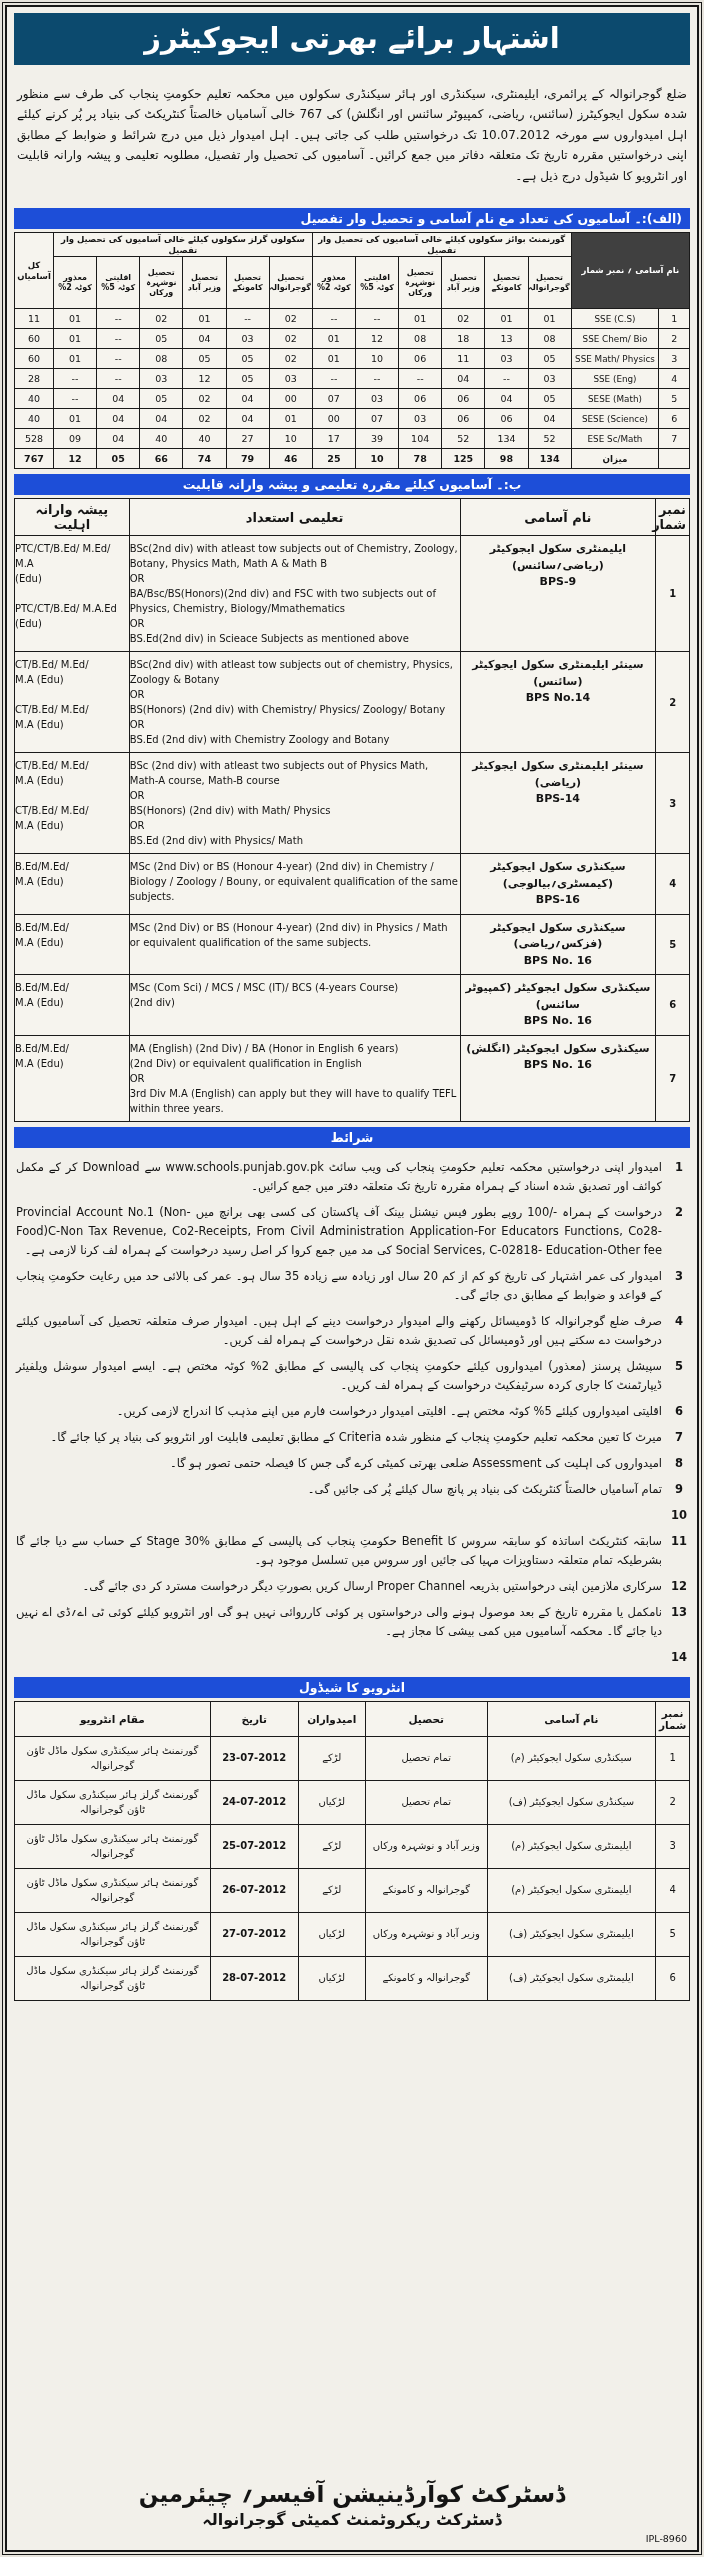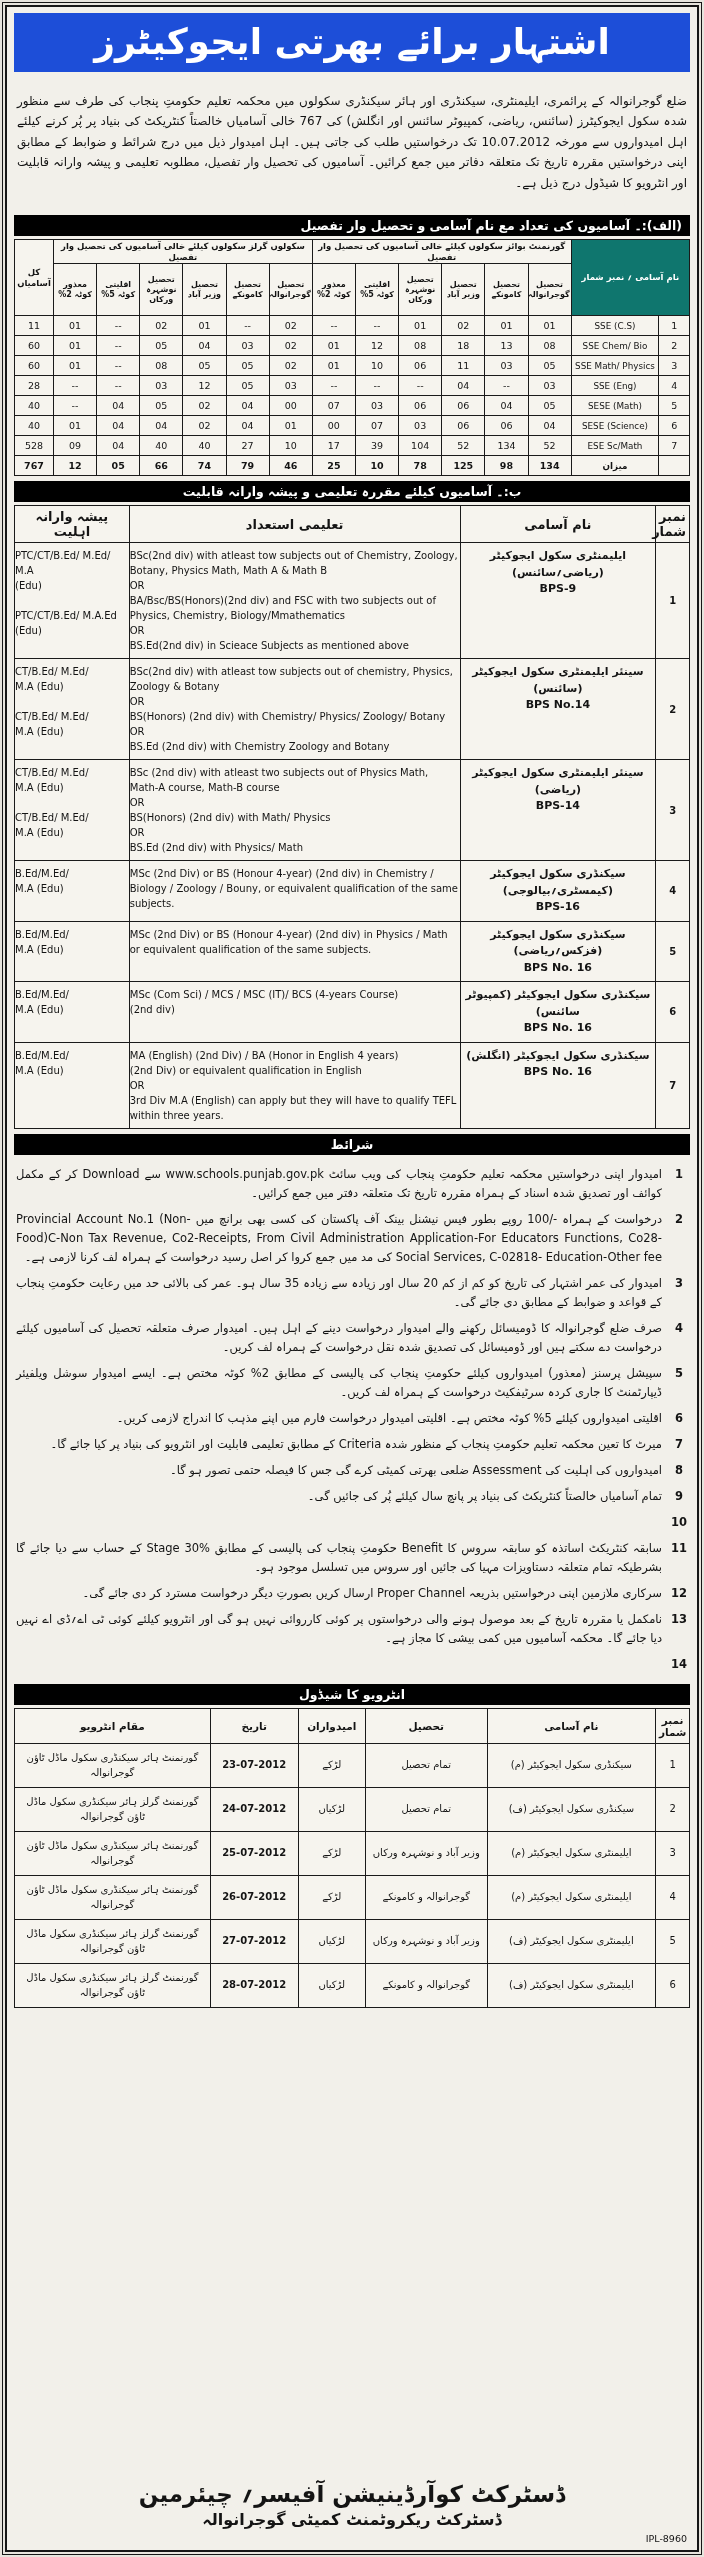--- a/index.html
+++ b/index.html
@@ -16,46 +16,46 @@
     height:2547px;
     background:#f2f0ea;
     border:2px solid #161616;
     outline:1px solid #161616;
     outline-offset:2px;
     padding:6px 7px;
     display:flex; flex-direction:column;
     overflow:hidden;
   }
   .banner {
-    background:#1d4ed8; color:#fff;
+    background:#0c4a6e; color:#fff;
     direction:rtl; text-align:center;
-    font-size:36px; font-weight:bold;
+    font-size:29px; font-weight:bold;
     padding:8px 4px 10px; letter-spacing:1px;
   }
   .intro {
     direction:rtl; text-align:justify;
     font-size:12px; line-height:1.7;
     padding:7px 3px 5px;
   }
   .bar {
-    background:#000000; color:#fff;
+    background:#1d4ed8; color:#fff;
     direction:rtl; font-weight:bold;
     font-size:12.5px; padding:3px 8px; margin:5px 0 3px;
     text-align:center;
   }
   .bar.right-label { text-align:right; }
   table { width:100%; border-collapse:collapse; table-layout:fixed; background:#f6f4ee; }
   th, td { border:1px solid #1a1a1a; padding:2px 3px; vertical-align:middle; }
   
   .posts th { font-size:8.5px; direction:rtl; line-height:1.25; padding:1px; text-align:center; }
   .posts thead tr:nth-child(2) th { height:52px; font-size:8px; }
   .posts td { font-size:9.5px; text-align:center; height:20px; }
   .posts td.name-cell { font-size:8.8px; }
   .posts tbody tr:last-child td { font-weight:bold; }
-  .th-black { background:#0f766e; color:#fff; font-size:9.5px; }
+  .th-black { background:#404040; color:#fff; font-size:9.5px; }
   
   .qual th { font-size:13px; direction:rtl; padding:3px; text-align:center; }
   .qual td { font-size:10px; vertical-align:top; text-align:left; white-space:pre-line; padding:5px 0; line-height:1.5; }
   .qual td.post-cell { direction:rtl; text-align:center; font-weight:bold; font-size:11px; }
   .qual td.serial-cell { text-align:center; font-weight:bold; vertical-align:middle; }
   
   .conds { direction:rtl; padding:4px 2px 2px; }
   .cond { display:flex; gap:8px; font-size:11.5px; line-height:1.65; padding:3.5px 0; text-align:justify; }
   .cond .num { flex:0 0 18px; font-weight:bold; text-align:center; }
   .cond .txt { flex:1; }
@@ -360,21 +360,21 @@
           <td>MSc (Com Sci) / MCS / MSC (IT)/ BCS (4-years Course)
 (2nd div)</td>
           <td class="post-cell">سیکنڈری سکول ایجوکیٹر (کمپیوٹر سائنس)
 BPS No. 16</td>
           <td class="serial-cell">6</td>
         </tr>
 
         <tr>
           <td>B.Ed/M.Ed/
 M.A (Edu)</td>
-          <td>MA (English) (2nd Div) / BA (Honor in English 4 years)
+          <td>MA (English) (2nd Div) / BA (Honor in English 6 years)
 (2nd Div) or equivalent qualification in English
 OR
 3rd Div M.A (English) can apply but they will have to qualify TEFL within three years.</td>
           <td class="post-cell">سیکنڈری سکول ایجوکیٹر (انگلش)
 BPS No. 16</td>
           <td class="serial-cell">7</td>
         </tr>
       </tbody>
   </table>
 

